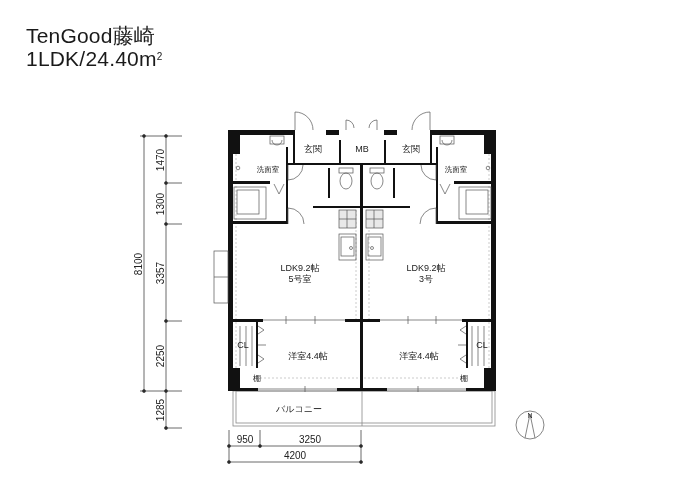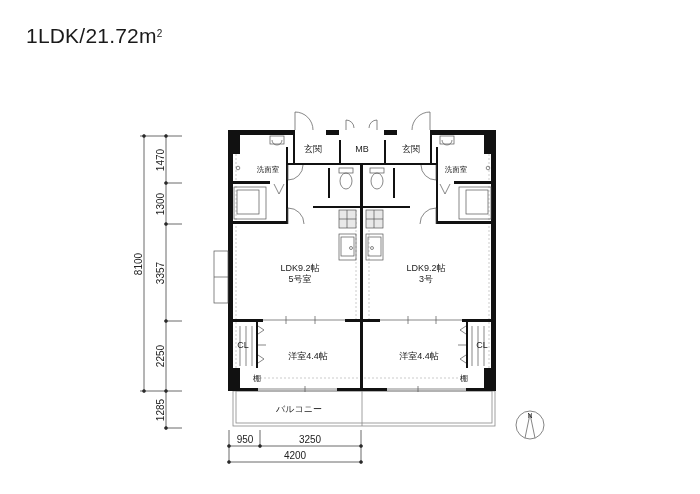--- a/index.html
+++ b/index.html
@@ -7,21 +7,22 @@
   .title{position:absolute;left:26px;top:24px;font-size:21px;line-height:23px;letter-spacing:0.2px;color:#1a1a1a;}
   .title div{white-space:nowrap;}
   .title sup{font-size:10px;vertical-align:top;position:relative;top:-2px;}
   svg{position:absolute;left:0;top:0;}
   .lbl{font-family:"Liberation Sans",sans-serif;fill:#222;}
 </style>
 </head>
 <body>
 
 <div class="title">
-  <div><span>1LDK</span><span>/</span><span>21.72</span><span>m</span><sup>2</sup></div>
+  <div>TenGood藤崎</div>
+  <div><span>1LDK</span><span>/</span><span>24.40</span><span>m</span><sup>2</sup></div>
 </div>
 
 <svg width="700" height="494" viewBox="0 0 700 494">
 
   <g stroke="#444" stroke-width="0.8" fill="#222">
     <line x1="144" y1="136" x2="144" y2="391"></line>
     <line x1="166" y1="136" x2="166" y2="428"></line>
     <line x1="140" y1="136" x2="182" y2="136"></line>
     <line x1="166" y1="183" x2="182" y2="183"></line>
     <line x1="166" y1="224" x2="182" y2="224"></line>

